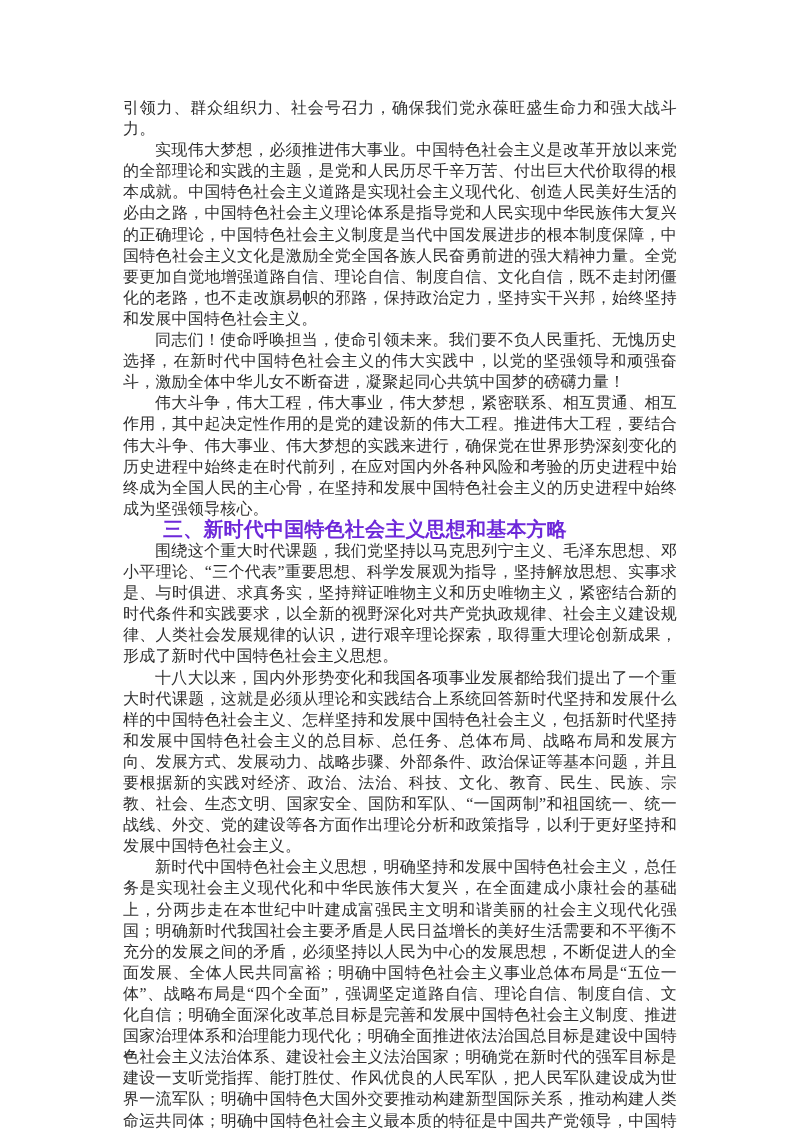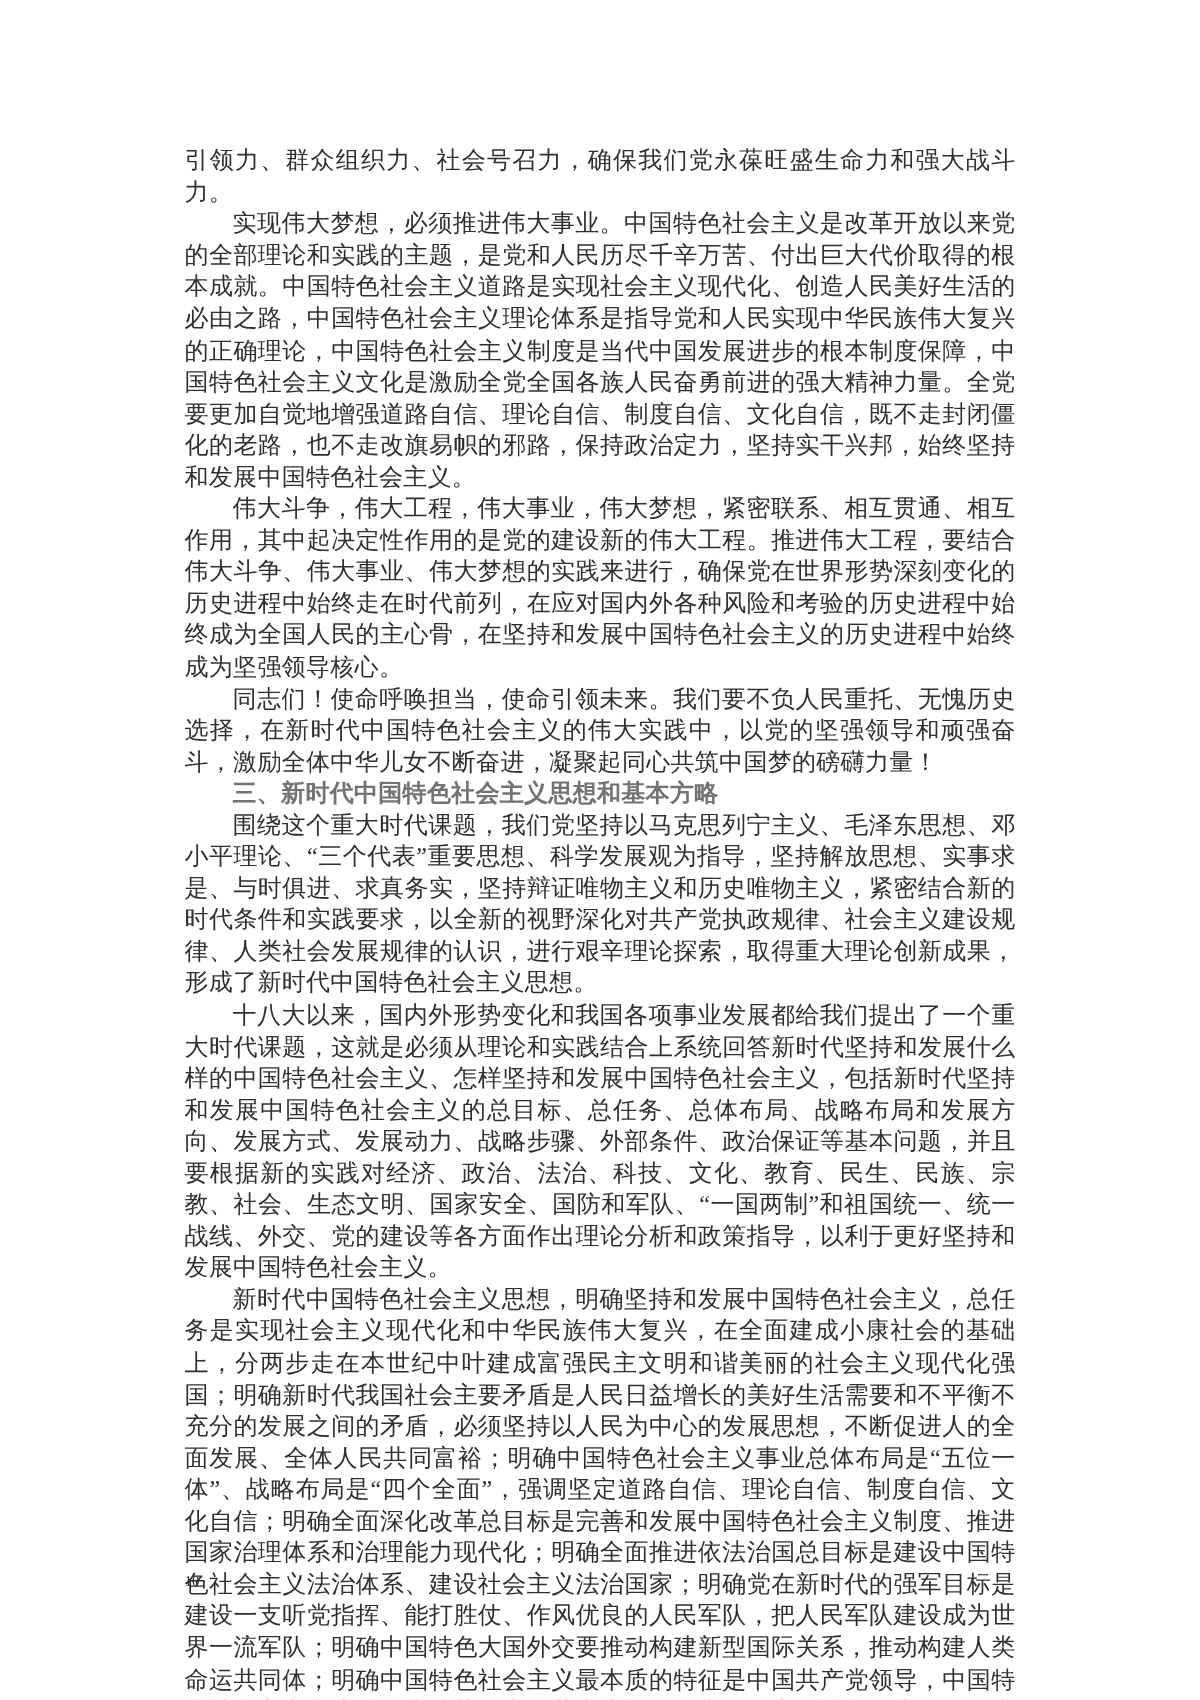--- a/index.html
+++ b/index.html
@@ -34,43 +34,43 @@
   }
   .para.no-indent {
     text-indent: 0;
   }
   .heading {
     margin: 0;
     padding: 0;
     text-indent: 2em;
     font-family: "Liberation Sans", "DejaVu Sans", sans-serif;
     font-weight: bold;
-    font-size: 16px;
+    font-size: 20px;
     line-height: 21.1px;
-    color: #737373;
+    color: #6d28d9;
   }
   .page-footer {
     position: absolute;
     left: 123px;
     top: 1049px;
     width: 554px;
     text-align: left;
     font-family: "Liberation Serif", "DejaVu Serif", serif;
     font-size: 10px;
     color: #2f2f2f;
   }
 </style>
 </head>
 <body>
 
 <div class="page">
   <div class="text-block">
     <p class="para no-indent">引领力、群众组织力、社会号召力，确保我们党永葆旺盛生命力和强大战斗力。</p>
     <p class="para">实现伟大梦想，必须推进伟大事业。中国特色社会主义是改革开放以来党的全部理论和实践的主题，是党和人民历尽千辛万苦、付出巨大代价取得的根本成就。中国特色社会主义道路是实现社会主义现代化、创造人民美好生活的必由之路，中国特色社会主义理论体系是指导党和人民实现中华民族伟大复兴的正确理论，中国特色社会主义制度是当代中国发展进步的根本制度保障，中国特色社会主义文化是激励全党全国各族人民奋勇前进的强大精神力量。全党要更加自觉地增强道路自信、理论自信、制度自信、文化自信，既不走封闭僵化的老路，也不走改旗易帜的邪路，保持政治定力，坚持实干兴邦，始终坚持和发展中国特色社会主义。</p>
+    <p class="para">同志们！使命呼唤担当，使命引领未来。我们要不负人民重托、无愧历史选择，在新时代中国特色社会主义的伟大实践中，以党的坚强领导和顽强奋斗，激励全体中华儿女不断奋进，凝聚起同心共筑中国梦的磅礴力量！</p>
     <p class="para">伟大斗争，伟大工程，伟大事业，伟大梦想，紧密联系、相互贯通、相互作用，其中起决定性作用的是党的建设新的伟大工程。推进伟大工程，要结合伟大斗争、伟大事业、伟大梦想的实践来进行，确保党在世界形势深刻变化的历史进程中始终走在时代前列，在应对国内外各种风险和考验的历史进程中始终成为全国人民的主心骨，在坚持和发展中国特色社会主义的历史进程中始终成为坚强领导核心。</p>
-    <p class="para">同志们！使命呼唤担当，使命引领未来。我们要不负人民重托、无愧历史选择，在新时代中国特色社会主义的伟大实践中，以党的坚强领导和顽强奋斗，激励全体中华儿女不断奋进，凝聚起同心共筑中国梦的磅礴力量！</p>
     <h2 class="heading">三、新时代中国特色社会主义思想和基本方略</h2>
     <p class="para">围绕这个重大时代课题，我们党坚持以马克思列宁主义、毛泽东思想、邓小平理论、“三个代表”重要思想、科学发展观为指导，坚持解放思想、实事求是、与时俱进、求真务实，坚持辩证唯物主义和历史唯物主义，紧密结合新的时代条件和实践要求，以全新的视野深化对共产党执政规律、社会主义建设规律、人类社会发展规律的认识，进行艰辛理论探索，取得重大理论创新成果，形成了新时代中国特色社会主义思想。</p>
     <p class="para">十八大以来，国内外形势变化和我国各项事业发展都给我们提出了一个重大时代课题，这就是必须从理论和实践结合上系统回答新时代坚持和发展什么样的中国特色社会主义、怎样坚持和发展中国特色社会主义，包括新时代坚持和发展中国特色社会主义的总目标、总任务、总体布局、战略布局和发展方向、发展方式、发展动力、战略步骤、外部条件、政治保证等基本问题，并且要根据新的实践对经济、政治、法治、科技、文化、教育、民生、民族、宗教、社会、生态文明、国家安全、国防和军队、“一国两制”和祖国统一、统一战线、外交、党的建设等各方面作出理论分析和政策指导，以利于更好坚持和发展中国特色社会主义。</p>
     <p class="para">新时代中国特色社会主义思想，明确坚持和发展中国特色社会主义，总任务是实现社会主义现代化和中华民族伟大复兴，在全面建成小康社会的基础上，分两步走在本世纪中叶建成富强民主文明和谐美丽的社会主义现代化强国；明确新时代我国社会主要矛盾是人民日益增长的美好生活需要和不平衡不充分的发展之间的矛盾，必须坚持以人民为中心的发展思想，不断促进人的全面发展、全体人民共同富裕；明确中国特色社会主义事业总体布局是“五位一体”、战略布局是“四个全面”，强调坚定道路自信、理论自信、制度自信、文化自信；明确全面深化改革总目标是完善和发展中国特色社会主义制度、推进国家治理体系和治理能力现代化；明确全面推进依法治国总目标是建设中国特色社会主义法治体系、建设社会主义法治国家；明确党在新时代的强军目标是建设一支听党指挥、能打胜仗、作风优良的人民军队，把人民军队建设成为世界一流军队；明确中国特色大国外交要推动构建新型国际关系，推动构建人类命运共同体；明确中国特色社会主义最本质的特征是中国共产党领导，中国特色社会主义制度的最大优势是中国共产党领导，党是最高政治领导力量，提出新时代党的建设总要求，突出政治建设在党的建设中的重要地位。</p>
   </div>
   <div class="page-footer">10</div>
 </div>
 
 </body></html>

